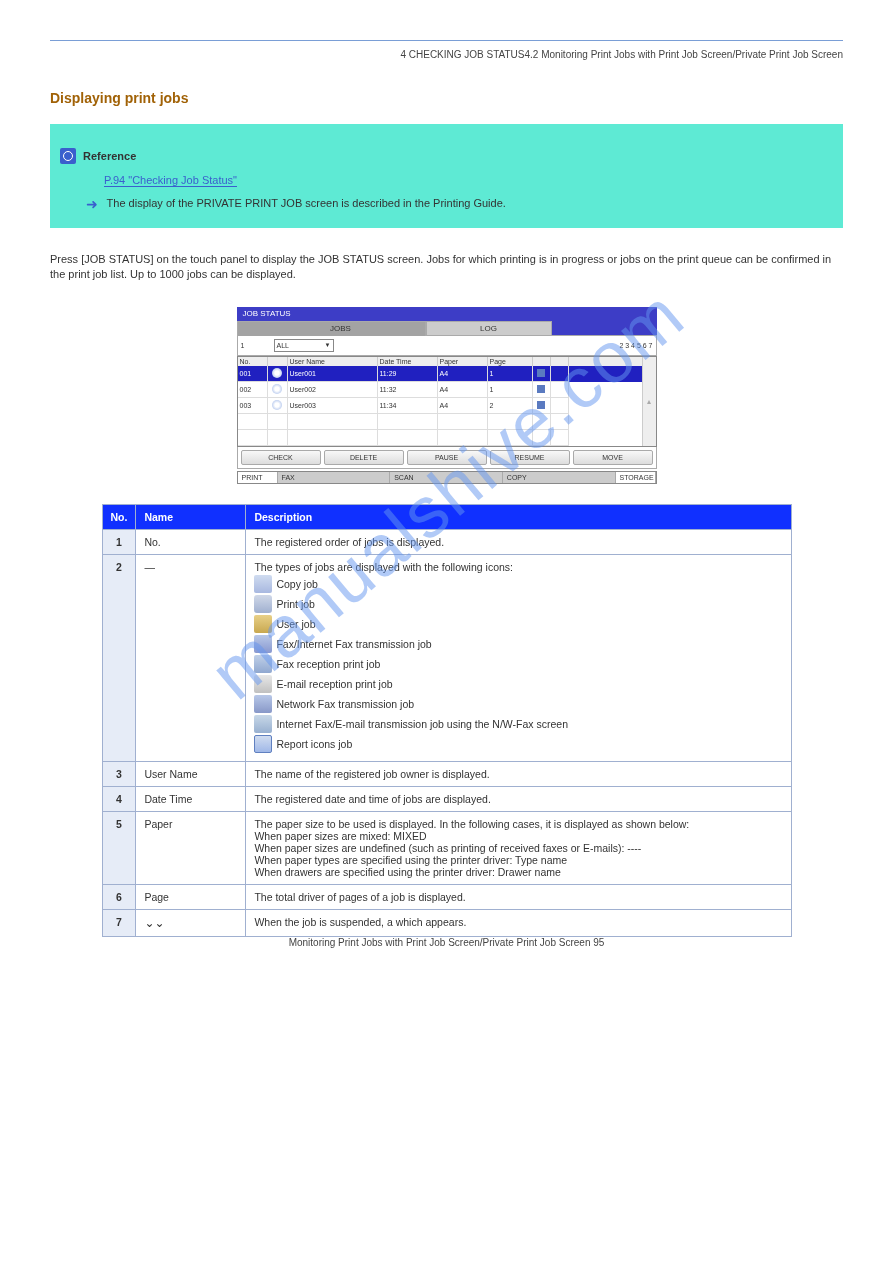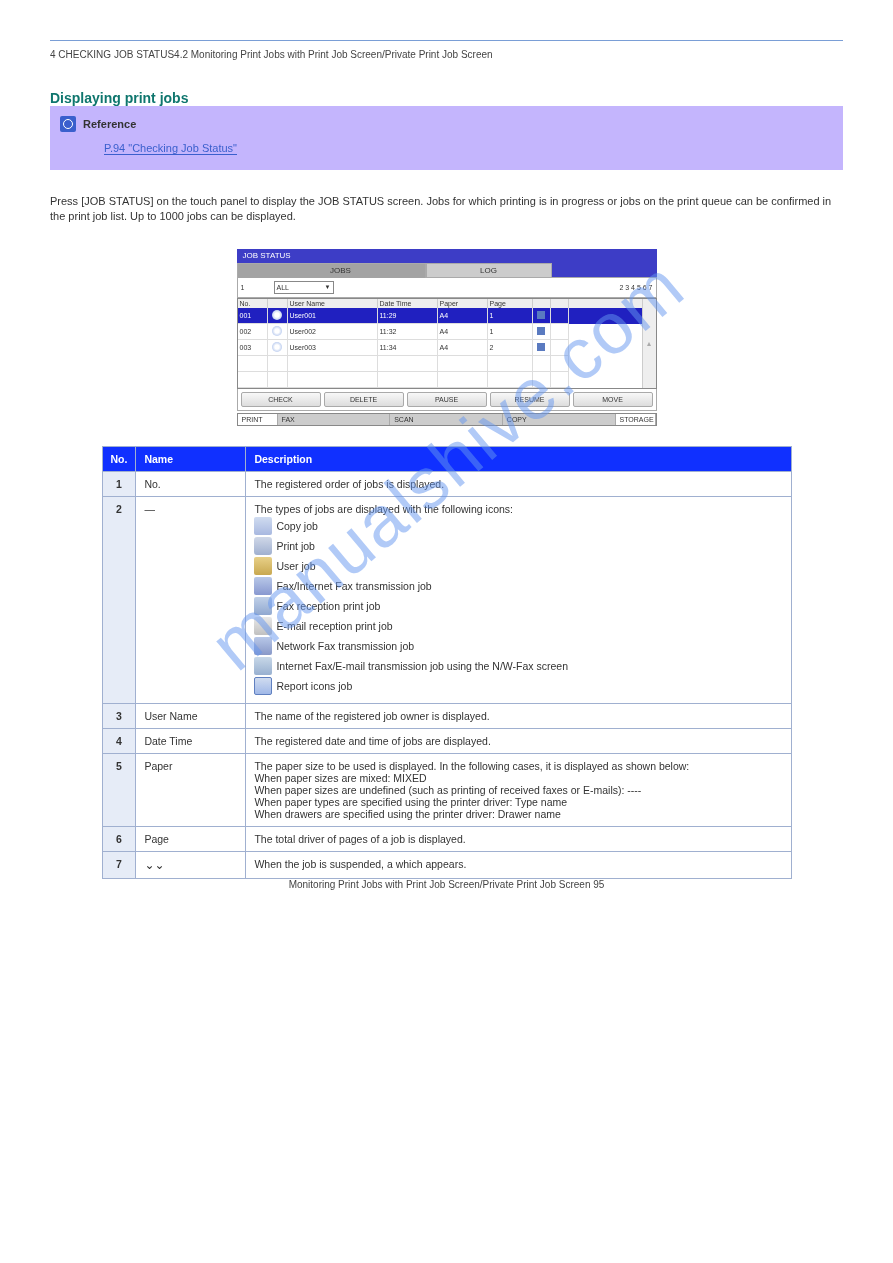--- a/index.html
+++ b/index.html
@@ -1,21 +1,21 @@
 <!DOCTYPE html>
 <html><head>
 <meta charset="utf-8">
 <style>
   * { margin: 0; padding: 0; box-sizing: border-box; }
   body { font-family: Arial, sans-serif; font-size: 11px; color: #333; background: #fff; width: 893px; margin: 0 auto; position: relative; }
   .page { padding: 40px 50px; }
   .header-line { border-top: 1px solid #7a9ed6; margin-bottom: 8px; }
-  .header-row { display: flex; justify-content: flex-start; font-size: 10px; color: #444; margin-bottom: 30px; }
-  .section-title { font-size: 14px; font-weight: bold; color: #0f766e; }
-  .note-box { background: #c4b5fd; padding: 10px 10px 16px 10px; margin-bottom: 20px; }
+  .header-row { display: flex; justify-content: flex-end; font-size: 10px; color: #444; margin-bottom: 30px; }
+  .section-title { font-size: 14px; font-weight: bold; color: #a16207; margin-bottom: 18px; }
+  .note-box { background: #5eead4; padding: 24px 10px 16px 10px; margin-bottom: 20px; }
   .note-icon { width: 16px; height: 16px; background: #3a5fcd; display: inline-block; vertical-align: middle; border-radius: 2px; position: relative; }
   .note-icon::after { content: ""; position: absolute; top: 3px; left: 3px; width: 8px; height: 8px; border: 1.5px solid #fff; border-radius: 50%; }
   .note-text { display: inline-block; font-size: 11px; font-weight: bold; margin-left: 4px; vertical-align: middle; }
   .arrow { color: #3a5fcd; margin: 0 6px 0 26px; font-size: 14px; vertical-align: middle; }
   .note-line { margin-top: 10px; font-size: 11px; }
   .link-text { color: #3a5fcd; border-bottom: 1px solid #3a5fcd; }
   .para { margin: 24px 0; font-size: 11px; line-height: 1.4; }
   .screenshot { width: 420px; margin: 0 auto 20px auto; }
   .ss-titlebar { background: #3d3dc6; height: 14px; display: flex; align-items: center; padding: 0 6px; }
   .ss-titlebar span { color: #fff; font-size: 8px; }
@@ -74,20 +74,24 @@
   </div>
 
   <div class="section-title">Displaying print jobs</div>
 
   <div class="note-box">
     <span class="note-icon"></span>
     <span class="note-text">Reference</span>
     <div class="note-line" style="padding-left:44px;">
       <span class="link-text">P.94 "Checking Job Status"</span>
     </div>
+    <div class="note-line">
+      <span class="arrow">➜</span>
+      <span>The display of the PRIVATE PRINT JOB screen is described in the Printing Guide.</span>
+    </div>
   </div>
 
   <div class="para">Press [JOB STATUS] on the touch panel to display the JOB STATUS screen. Jobs for which printing is in progress or jobs on the print queue can be confirmed in the print job list. Up to 1000 jobs can be displayed.</div>
 
   <div class="screenshot">
     <div class="ss-titlebar">
         <span>JOB STATUS</span>
       </div>
     <div class="ss-tabs">
       <div class="ss-tab active" style="flex:0 0 45%">JOBS</div>

